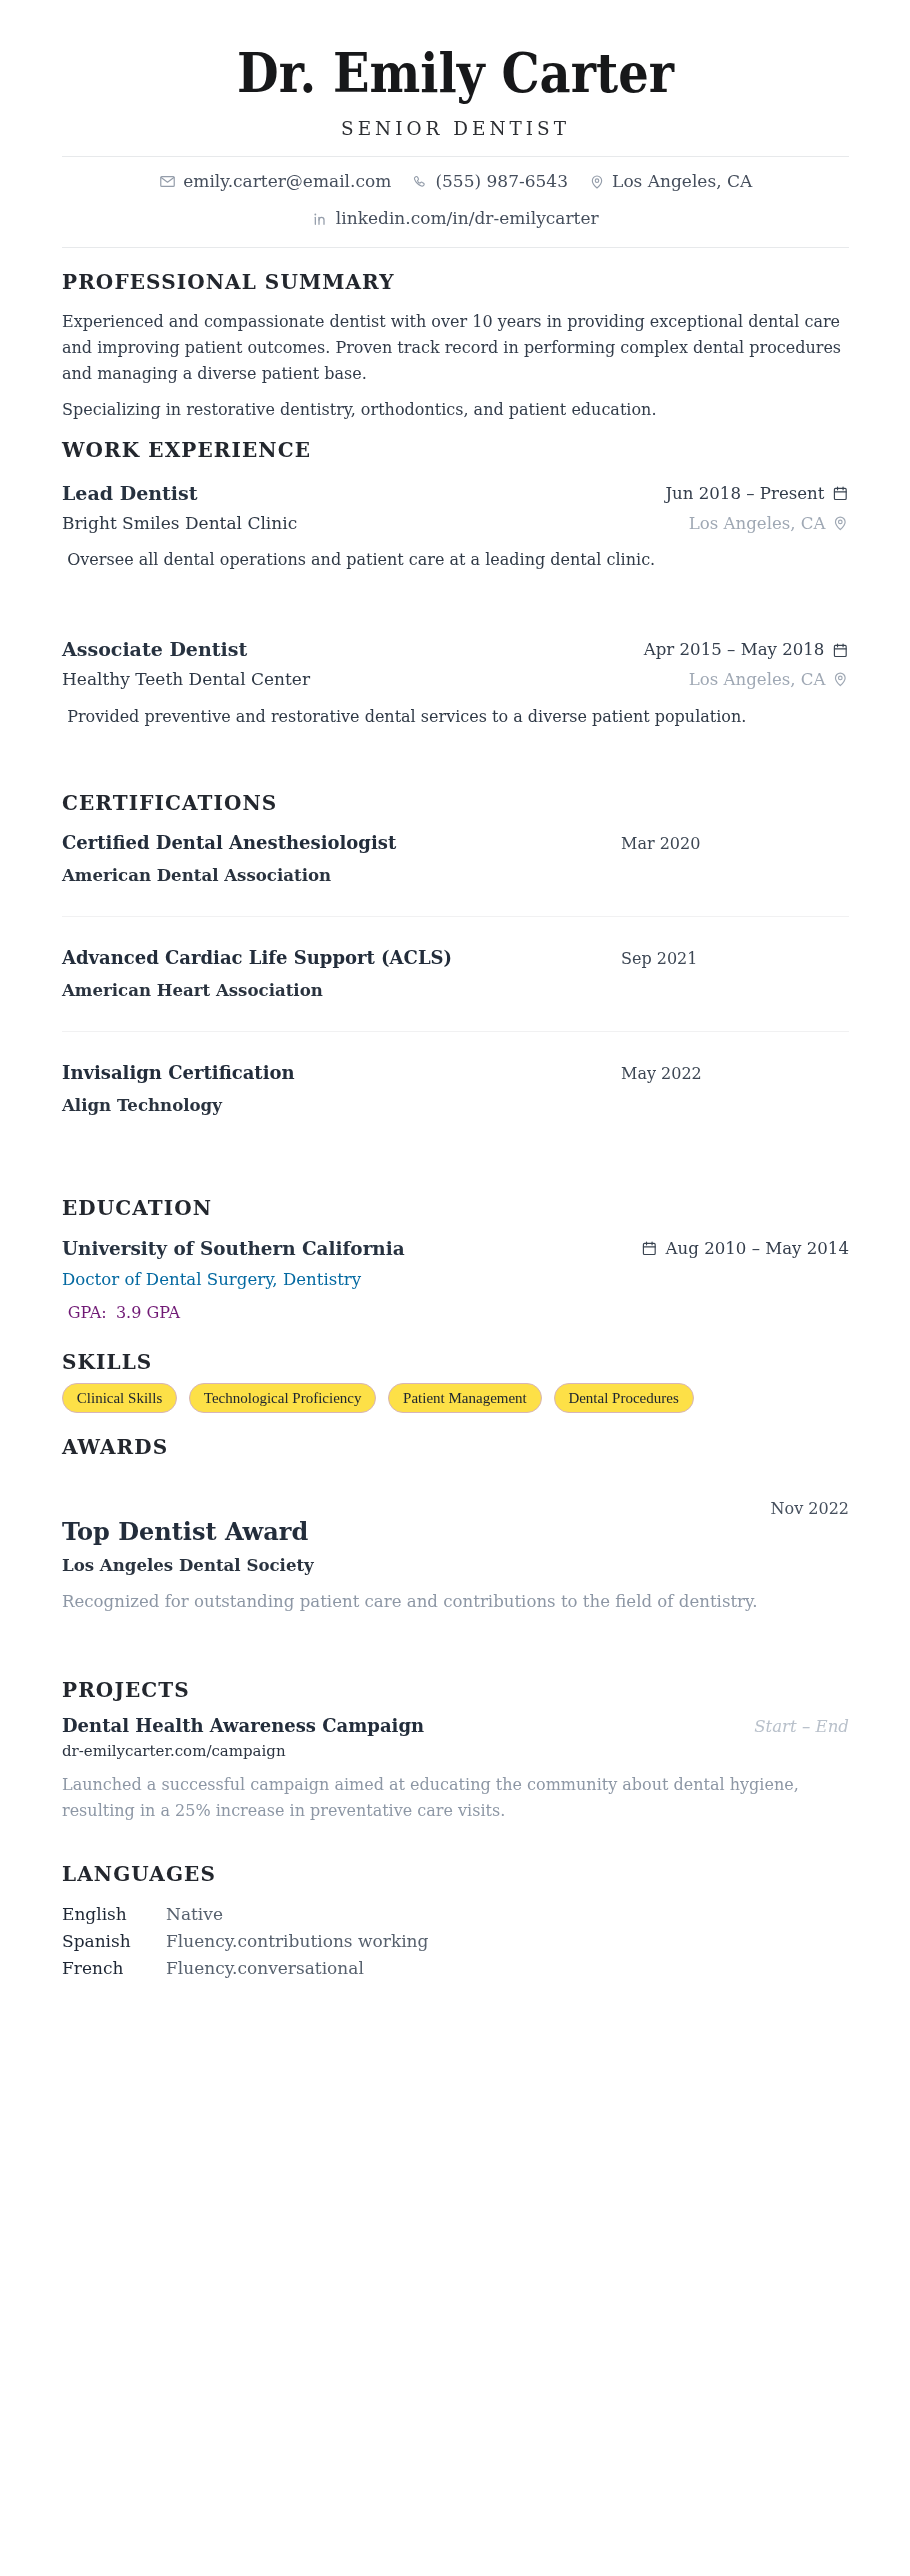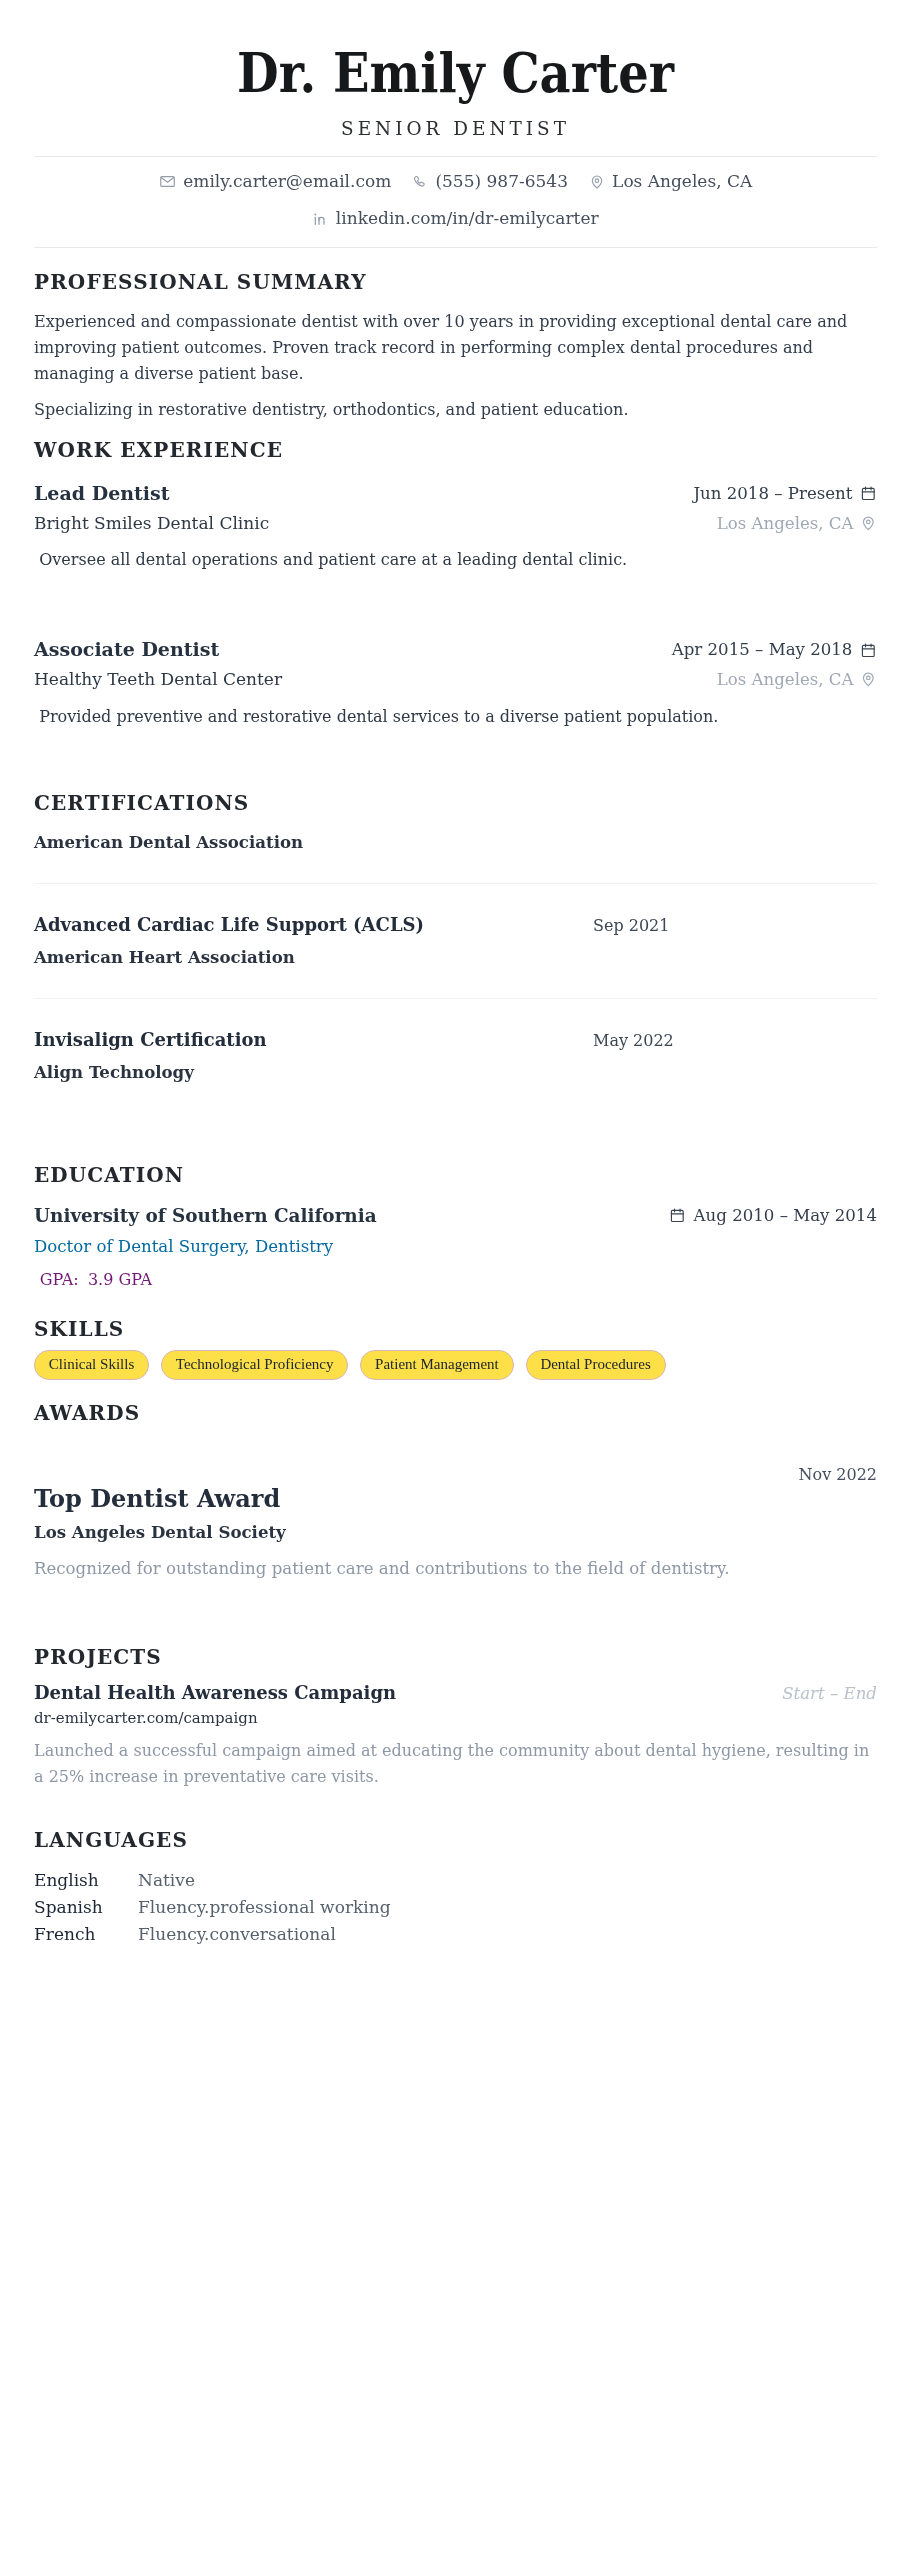--- a/index.html
+++ b/index.html
@@ -1,21 +1,21 @@
 <!DOCTYPE html>
 <html lang="en" style="font-size:9.2px"><head>
 <meta charset="utf-8">
 <style>
   html,body{margin:0;padding:0;background:#ffffff;}
   .page{
     position:relative;width:911px;height:2576px;background:#ffffff;
     font-family:"DejaVu Serif", serif;color:#323c4a;overflow:hidden;
     -webkit-font-smoothing:antialiased;
   }
-  .inner{padding:0 34px;}
+  .inner{padding:0 62px;}
 
   
   .name{
     margin:0;padding-top:50px;text-align:center;
     font-size:48px;line-height:1.1;font-weight:700;color:#17181a;
     transform:scaleY(1.12);transform-origin:50% 100%;
   }
   .subtitle{
     margin-top:13.8px;text-align:center;font-size:18.4px;line-height:1.25;
     letter-spacing:4px;color:#2c2e32;font-weight:400;
@@ -213,20 +213,24 @@
               </svg>
           </span>
         </span>
       </div>
       <div class="xdesc">Provided preventive and restorative dental services to a diverse patient population.</div>
     </div>
 
     <div class="h h-certs">CERTIFICATIONS</div>
 
     <div class="centry1">
+      <div class="cgrid">
+        <span class="ctitle">Certified Dental Anesthesiologist</span>
+        <span class="cdate">Mar 2020</span>
+      </div>
       <div class="cissuer">American Dental Association</div>
     </div>
     <hr class="cdivider">
     <div>
       <div class="cgrid">
         <span class="ctitle">Advanced Cardiac Life Support (ACLS)</span>
         <span class="cdate">Sep 2021</span>
       </div>
       <div class="cissuer">American Heart Association</div>
     </div>
@@ -287,21 +291,21 @@
       <div class="pdesc">Launched a successful campaign aimed at educating the community about dental hygiene, resulting in a 25% increase in preventative care visits.</div>
     </div>
 
     <div class="h h-langs">LANGUAGES</div>
     <div class="lrow lrow1">
       <span class="lname">English</span>
       <span class="lval">Native</span>
     </div>
     <div class="lrow lrown">
       <span class="lname">Spanish</span>
-      <span class="lval">Fluency.professional working</span>
+      <span class="lval">Fluency.contributions working</span>
     </div>
     <div class="lrow lrown">
       <span class="lname">French</span>
       <span class="lval">Fluency.conversational</span>
     </div>
 
   </div>
 </div>
 
 

